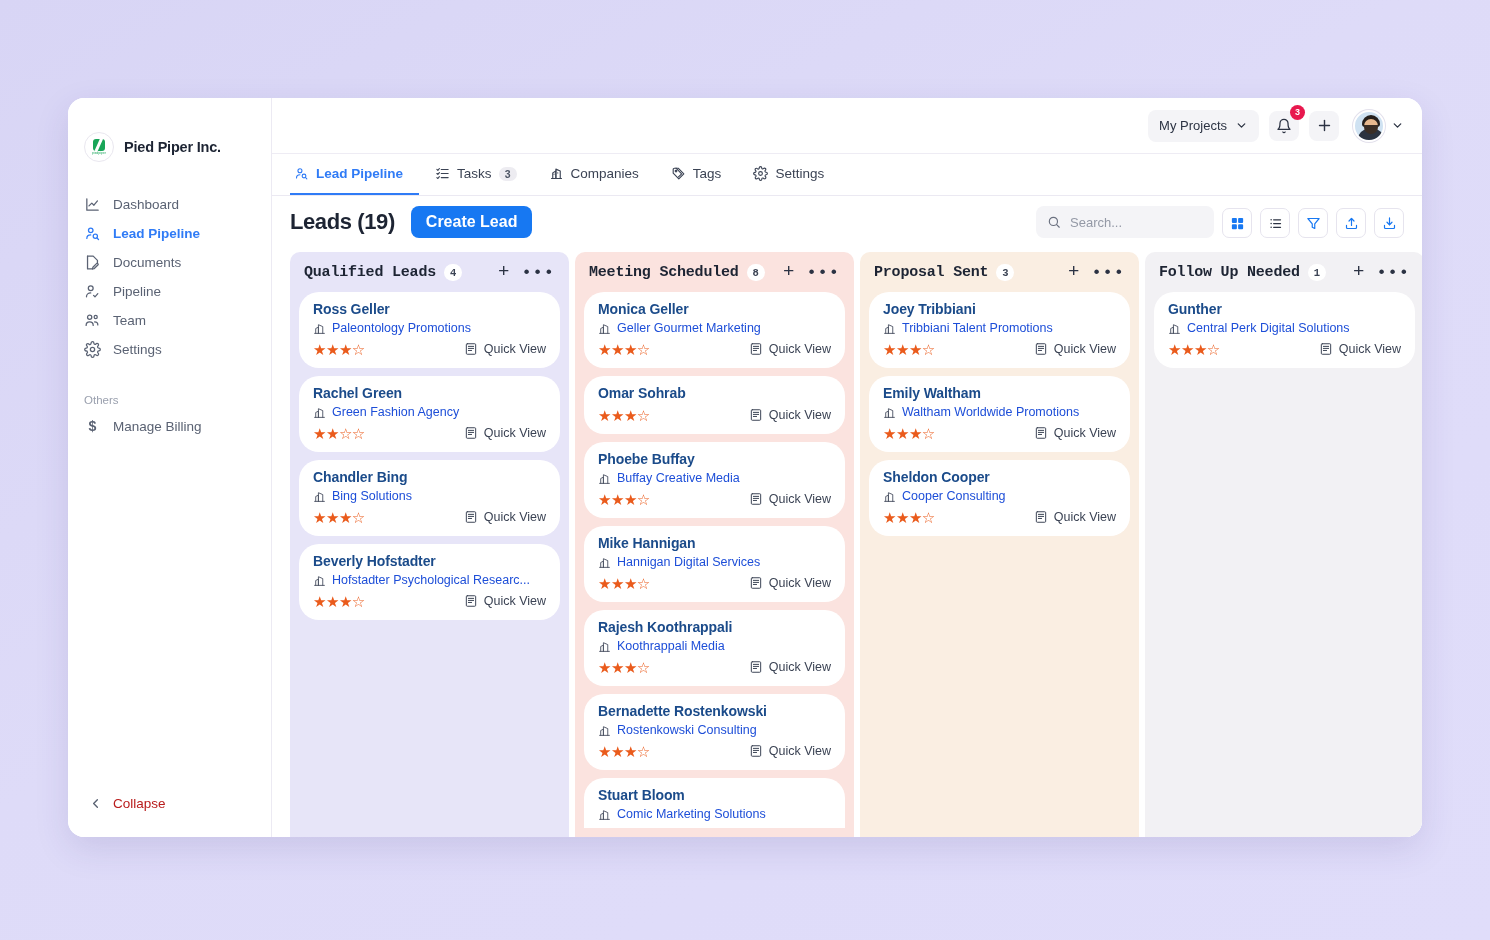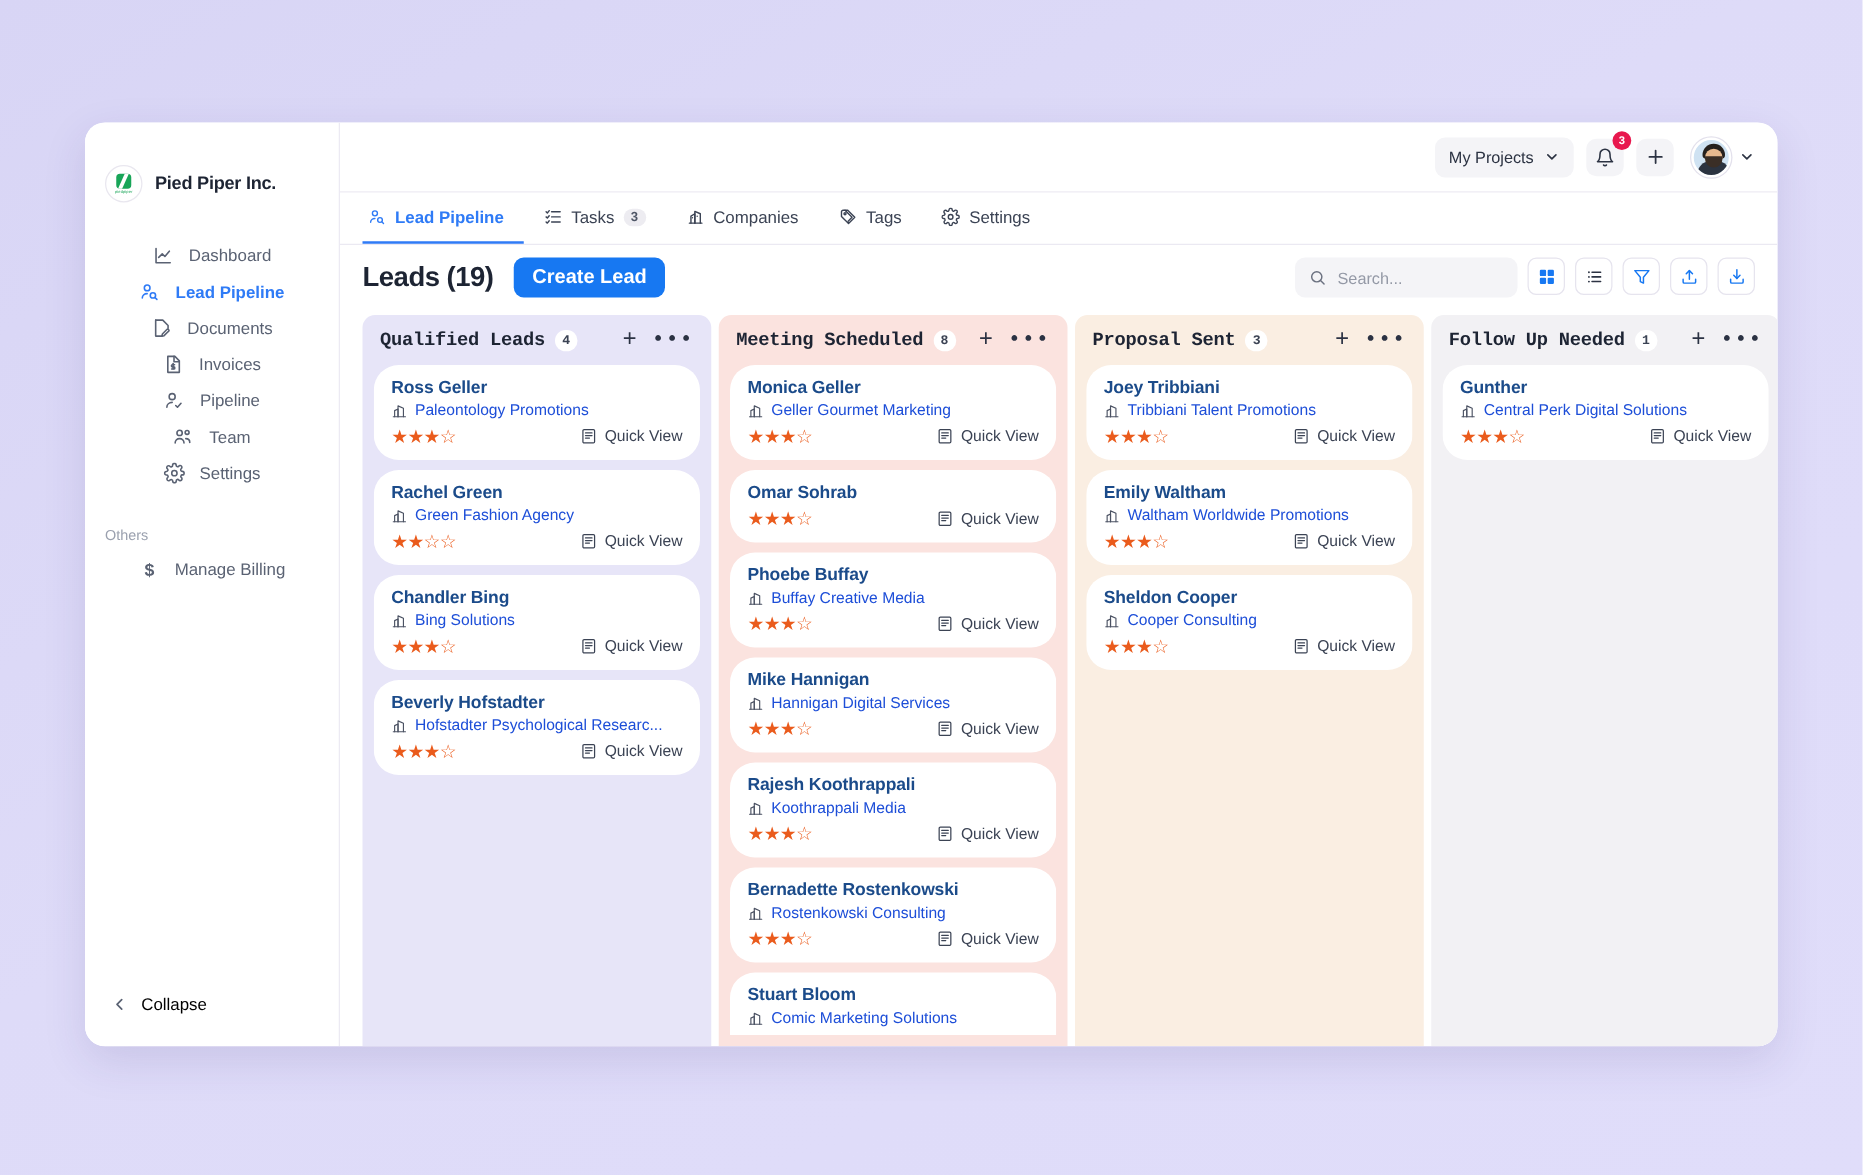--- a/index.html
+++ b/index.html
@@ -44,37 +44,37 @@
     width: 12px; height: 12px; border-radius: 3px; background: #18a558;
     position: relative; overflow: hidden;
   }
   .brand-logo .sq::after {
     content: ""; position: absolute; left: 4px; top: -2px;
     width: 2.5px; height: 17px; background: #fff; transform: rotate(24deg);
   }
   .brand-logo .lbl { font-size: 3.2px; color: #18a558; letter-spacing: .1px; line-height: 1; }
   .brand-name { font-size: 14.5px; font-weight: 700; color: #1d2433; letter-spacing: -.2px; }
 
-  .nav { margin-top: 24px; display: flex; flex-direction: column; align-items: center; }
+  .nav { margin-top: 24px; display: flex; flex-direction: column; }
   .nav-item {
     display: flex; align-items: center; gap: 12px;
     height: 29px; padding: 0 16px;
     font-size: 13.5px; color: #5a6273; cursor: pointer;
   }
   .nav-item .ico { width: 17px; height: 17px; flex: 0 0 17px; display: flex; align-items: center; justify-content: center; }
   .nav-item .ico svg { width: 100%; height: 100%; }
   .nav-item.active { color: #2f7bf6; font-weight: 600; }
   .nav-item.active .ico svg { stroke: #2f7bf6; }
 
   .nav-sec { margin-top: 30px; padding: 0 16px 6px; font-size: 11.5px; color: #9aa0ae; }
   .sidebar-spacer { flex: 1 1 auto; }
   .collapse {
     display: flex; align-items: center; gap: 10px;
     padding: 0 16px 0 20px; height: 40px; margin-bottom: 14px;
-    font-size: 13.5px; color: #000000; cursor: pointer;
+    font-size: 13.5px; color: #b91c1c; cursor: pointer;
   }
 
   
   .main { flex: 1 1 auto; display: flex; flex-direction: column; min-width: 0; background: #fff; }
 
   .topbar {
     height: 56px; flex: 0 0 56px;
     display: flex; align-items: center; justify-content: flex-end;
     gap: 10px; padding: 0 18px;
     border-bottom: 1px solid #eeecf4;
@@ -130,21 +130,21 @@
   
   .page-head { display: flex; align-items: center; padding: 10px 18px 8px; gap: 16px; }
   .page-title { font-size: 22px; font-weight: 700; color: #1d2433; letter-spacing: -.4px; }
   .btn-primary {
     background: #1778f2; color: #fff;
     border: none; border-radius: 8px;
     height: 32px; padding: 0 15px;
     font-size: 16px; font-weight: 600; cursor: pointer;
     font-family: "Liberation Sans", sans-serif;
   }
-  .head-right { margin-left: auto; display: flex; align-items: flex-start; gap: 8px; }
+  .head-right { margin-left: auto; display: flex; align-items: flex-end; gap: 8px; }
   .search-box {
     display: flex; align-items: center; gap: 9px;
     width: 178px; height: 32px;
     background: #f4f4f7; border-radius: 8px; padding: 0 11px;
   }
   .search-box input {
     border: none; outline: none; background: transparent;
     font-size: 13px; color: #3b4354; width: 100%;
     font-family: "Liberation Sans", sans-serif;
   }
@@ -229,31 +229,20 @@
         </div>
         <div class="nav-item">
           <span class="ico">
             <svg viewBox="0 0 24 24" fill="none" stroke="#5a6273" stroke-width="1.8" stroke-linecap="round" stroke-linejoin="round">
               <path d="M5 3h8l6 6v3"></path>
               <path d="M5 3v18h7"></path>
               <path d="M19.5 15.5l-5 5-2.5.6.6-2.5 5-5a1.4 1.4 0 0 1 2 2z"></path>
             </svg>
           </span>
           <span>Documents</span>
-        </div>
-        <div class="nav-item">
-          <span class="ico">
-            <svg viewBox="0 0 24 24" fill="none" stroke="#5a6273" stroke-width="1.8" stroke-linecap="round" stroke-linejoin="round">
-              <path d="M6 3h8l5 5v13H6z"></path>
-              <path d="M13 3v6h6"></path>
-              <path d="M12 11v6"></path>
-              <path d="M13.6 12.4h-2.3a1.2 1.2 0 0 0 0 2.4h1.4a1.2 1.2 0 0 1 0 2.4h-2.4"></path>
-            </svg>
-          </span>
-          <span>Invoices</span>
         </div>
         <div class="nav-item">
           <span class="ico">
             <svg viewBox="0 0 24 24" fill="none" stroke="#5a6273" stroke-width="1.8" stroke-linecap="round" stroke-linejoin="round">
               <circle cx="9.5" cy="7.5" r="3.4"></circle>
               <path d="M3.5 19.5c0-3.2 2.7-5.5 6-5.5"></path>
               <polyline points="13.5 17.5 15.5 19.5 19.5 15"></polyline>
             </svg>
           </span>
           <span>Pipeline</span>

